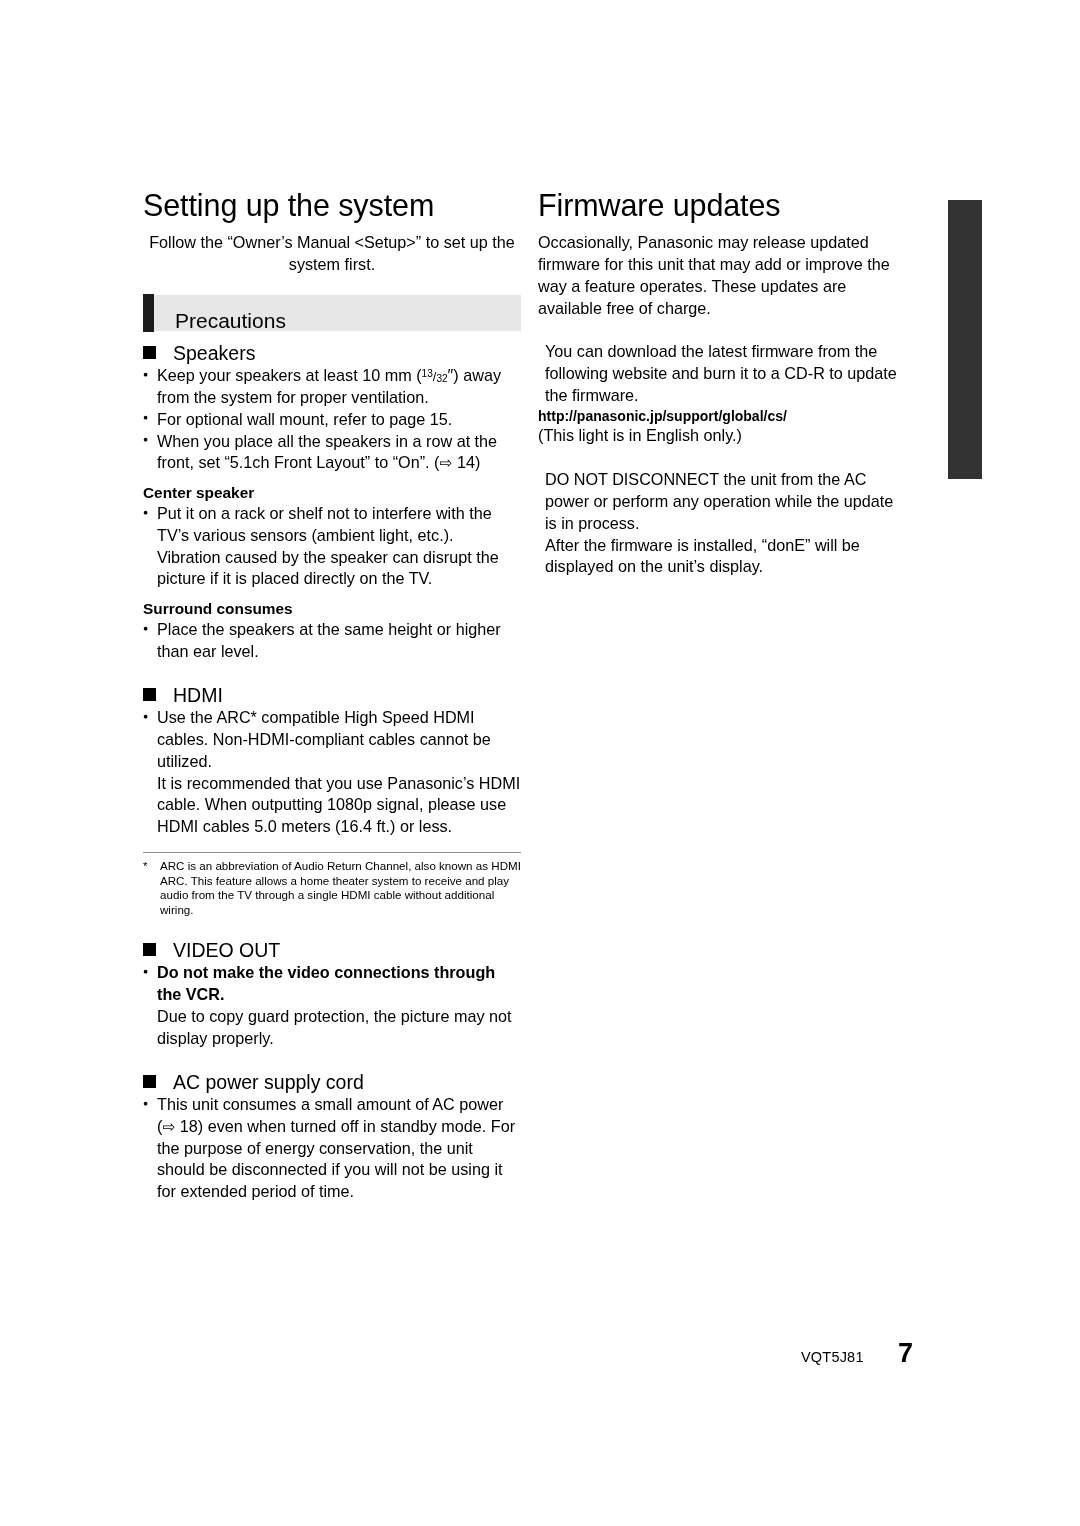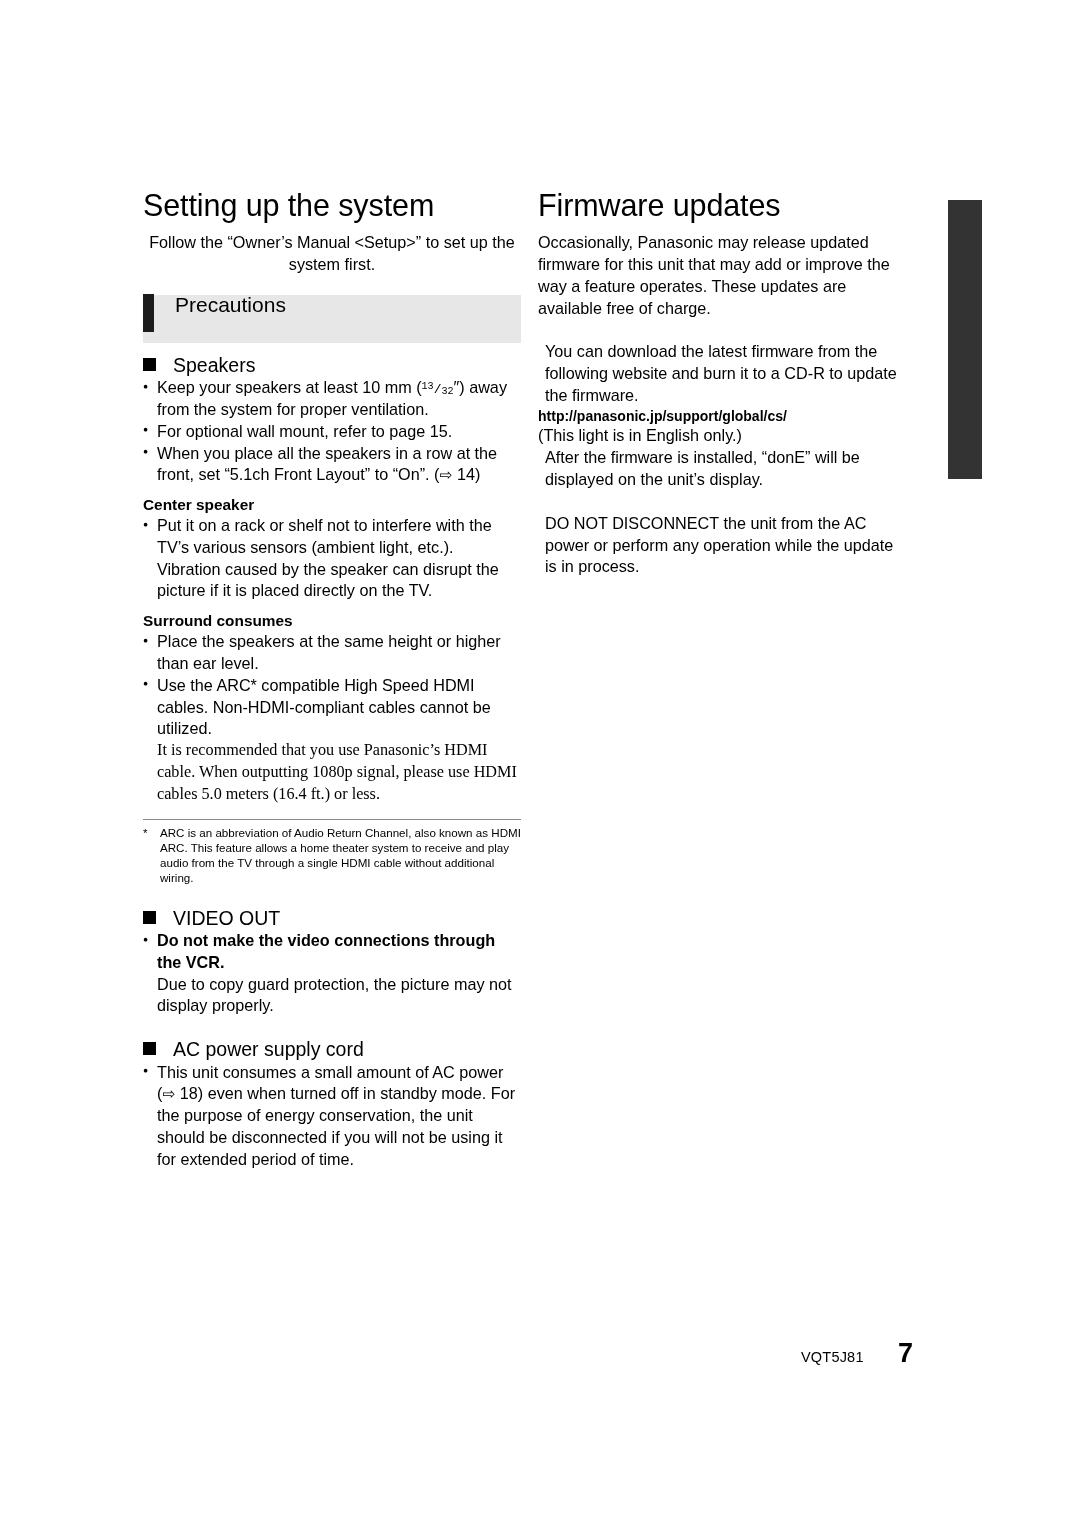--- a/index.html
+++ b/index.html
@@ -53,24 +53,24 @@
     line-height: 1.345;
     margin: 0;
     text-align: center;
   }
 
   
   .band {
     position: relative;
     margin-top: 19px;
     margin-bottom: 8px;
-    height: 48px;
+    height: 36px;
     background: #e7e7e7;
     display: flex;
-    align-items: flex-start;
+    align-items: flex-end;
   }
   .band-tab {
     position: absolute;
     left: 0;
     top: -1px;
     width: 11px;
     height: 38px;
     background: #1c1c1c;
   }
   .band-title {
@@ -140,25 +140,24 @@
   ul.blist > li .cont {
     font-weight: normal;
     display: block;
   }
 
   .plain-para {
     font-size: 16.2px;
     line-height: 1.345;
     padding-left: 14px;
     margin: 0;
-    font-family: Liberation Serif, serif;
-  }
-
-  
-  .frac { font-size: 0.80em; font-family: Liberation Mono, monospace; }
+  }
+
+  
+  .frac { font-size: 0.80em; }
   .frac sup, .frac sub {
     font-size: 0.78em;
     line-height: 0;
   }
   .frac sup { vertical-align: 0.42em; }
   .frac sub { vertical-align: -0.12em; }
 
   .arrow { font-size: 0.95em; }
 
   
@@ -247,20 +246,24 @@
     <div class="subhead">Center speaker</div>
     <ul class="blist">
       <li>Put it on a rack or shelf not to interfere with the TV’s various sensors (ambient light, etc.). Vibration caused by the speaker can disrupt the picture if it is placed directly on the TV.</li>
     </ul>
 
     <div class="subhead">Surround consumes</div>
     <ul class="blist">
       <li>Place the speakers at the same height or higher than ear level.</li>
     </ul>
 
+    <div class="sq-head gap-lg">
+      <span class="sq"></span>
+      <span class="sq-label">HDMI</span>
+    </div>
     <ul class="blist">
       <li>Use the ARC* compatible High Speed HDMI cables. Non-HDMI-compliant cables cannot be utilized.</li>
     </ul>
     <p class="plain-para">It is recommended that you use Panasonic’s HDMI cable. When outputting 1080p signal, please use HDMI cables 5.0 meters (16.4 ft.) or less.</p>
 
     <hr class="fn-rule">
     <div class="footnote">
       <span class="star">*</span>
       <span class="fn-body">ARC is an abbreviation of Audio Return Channel, also known as HDMI ARC. This feature allows a home theater system to receive and play audio from the TV through a single HDMI cable without additional wiring.</span>
     </div>
@@ -288,23 +291,23 @@
     <h1 class="h1">Firmware updates</h1>
 
     <p class="rpara">Occasionally, Panasonic may release updated firmware for this unit that may add or improve the way a feature operates. These updates are available free of charge.</p>
 
     <p class="rpara">You can download the latest firmware from the following website and burn it to a CD-R to update the firmware.</p>
 
     <p class="url">http://panasonic.jp/support/global/cs/</p>
 
     <p class="rpara" style="margin-top:0">(This light is in English only.)</p>
 
+    <p class="rpara">DO NOT DISCONNECT the unit from the AC power or perform any operation while the update is in process.</p>
+
     <p class="rpara" style="margin-top:0">After the firmware is installed, “donE” will be displayed on the unit’s display.</p>
-
-    <p class="rpara">DO NOT DISCONNECT the unit from the AC power or perform any operation while the update is in process.</p>
 
   </div>
 
   <div class="side-bar" style="background: rgb(51, 51, 51);"></div>
 
   <div class="footer-code">VQT5J81</div>
   <div class="footer-page">7</div>
 
 </div>
 

